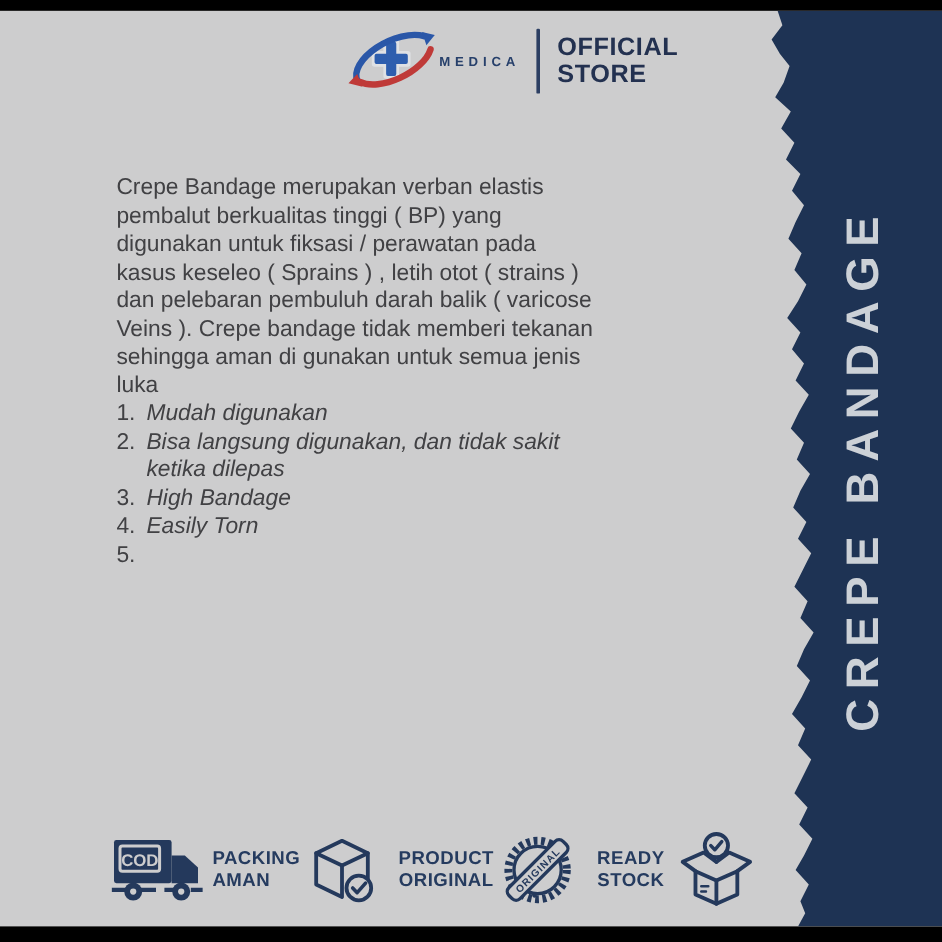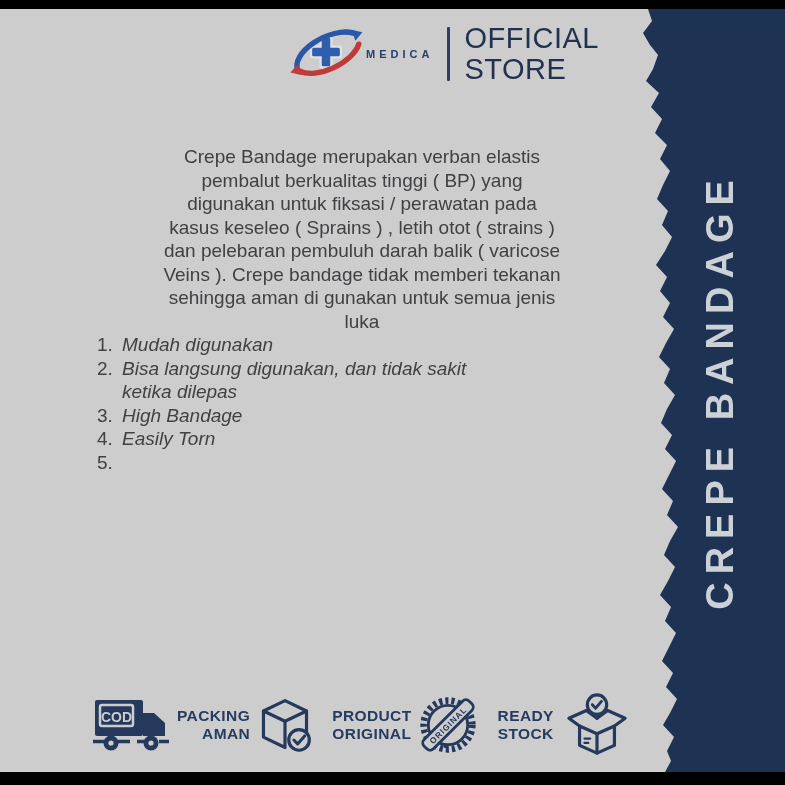--- a/index.html
+++ b/index.html
@@ -5,44 +5,44 @@
   html,body{margin:0;padding:0;background:#000;}
   .frame{position:relative;width:785px;height:785px;background:#000;overflow:hidden;
          font-family:"Liberation Sans",sans-serif;}
   .canvas{position:absolute;left:0;right:0;top:9px;bottom:13px;background:#cdcdce;overflow:hidden;}
 
   
   .logo-row{position:absolute;left:286px;top:14px;display:flex;align-items:center;gap:14px;}
   .logo-col{display:flex;flex-direction:row;align-items:center;}
   .brand-name{color:#27406b;font-weight:bold;font-size:11px;letter-spacing:4px;margin-top:1px;}
   .divider{width:3px;height:54px;background:#2c3f63;border-radius:1px;}
-  .store-title{color:#233150;font-weight:normal;font-size:29px;line-height:1.06;letter-spacing:0.5px;}
+  .store-title{color:#233150;font-weight:bold;font-size:21px;line-height:1.06;letter-spacing:0.5px;}
 
   
   .copy{position:absolute;left:97px;top:136px;width:530px;color:#414144;
         font-size:19px;line-height:23.5px;}
-  .para{white-space:pre-line;margin:0;text-align:center;}
+  .para{white-space:pre-line;margin:0;}
   .features-title{margin-top:36px;}
   .feature-list{margin:0;padding:0;list-style:none;}
   .feature-item{display:flex;}
   .feature-num{width:25px;flex:none;}
   .feature-text{white-space:pre-line;font-style:italic;}
 
   
   .banner{position:absolute;right:0;top:0;width:150px;height:100%;}
   .banner svg.tear{position:absolute;left:0;top:0;width:100%;height:100%;}
   .banner-label{position:absolute;left:50%;top:50%;
     transform:translate(-50%,-50%) translateX(10px) rotate(180deg);
     writing-mode:vertical-rl;
     color:#ccd1d7;font-weight:bold;font-size:38px;letter-spacing:8px;white-space:nowrap;}
 
   
   .badge-row{position:absolute;left:93px;top:684px;display:flex;align-items:center;}
   .badge-label{color:#253b5f;font-weight:bold;font-size:15.5px;line-height:1.15;letter-spacing:0.4px;text-align:center;}
-  .align-r{text-align:right;}
+  .align-r{text-align:left;}
   .ml6{margin-left:6px;}.ml8{margin-left:8px;}.ml12{margin-left:12px;}
   .ml18{margin-left:18px;}.ml20{margin-left:20px;}
   .icon{display:block;}
 </style>
 </head>
 <body>
 
 <div class="frame">
   <div class="canvas">
 

